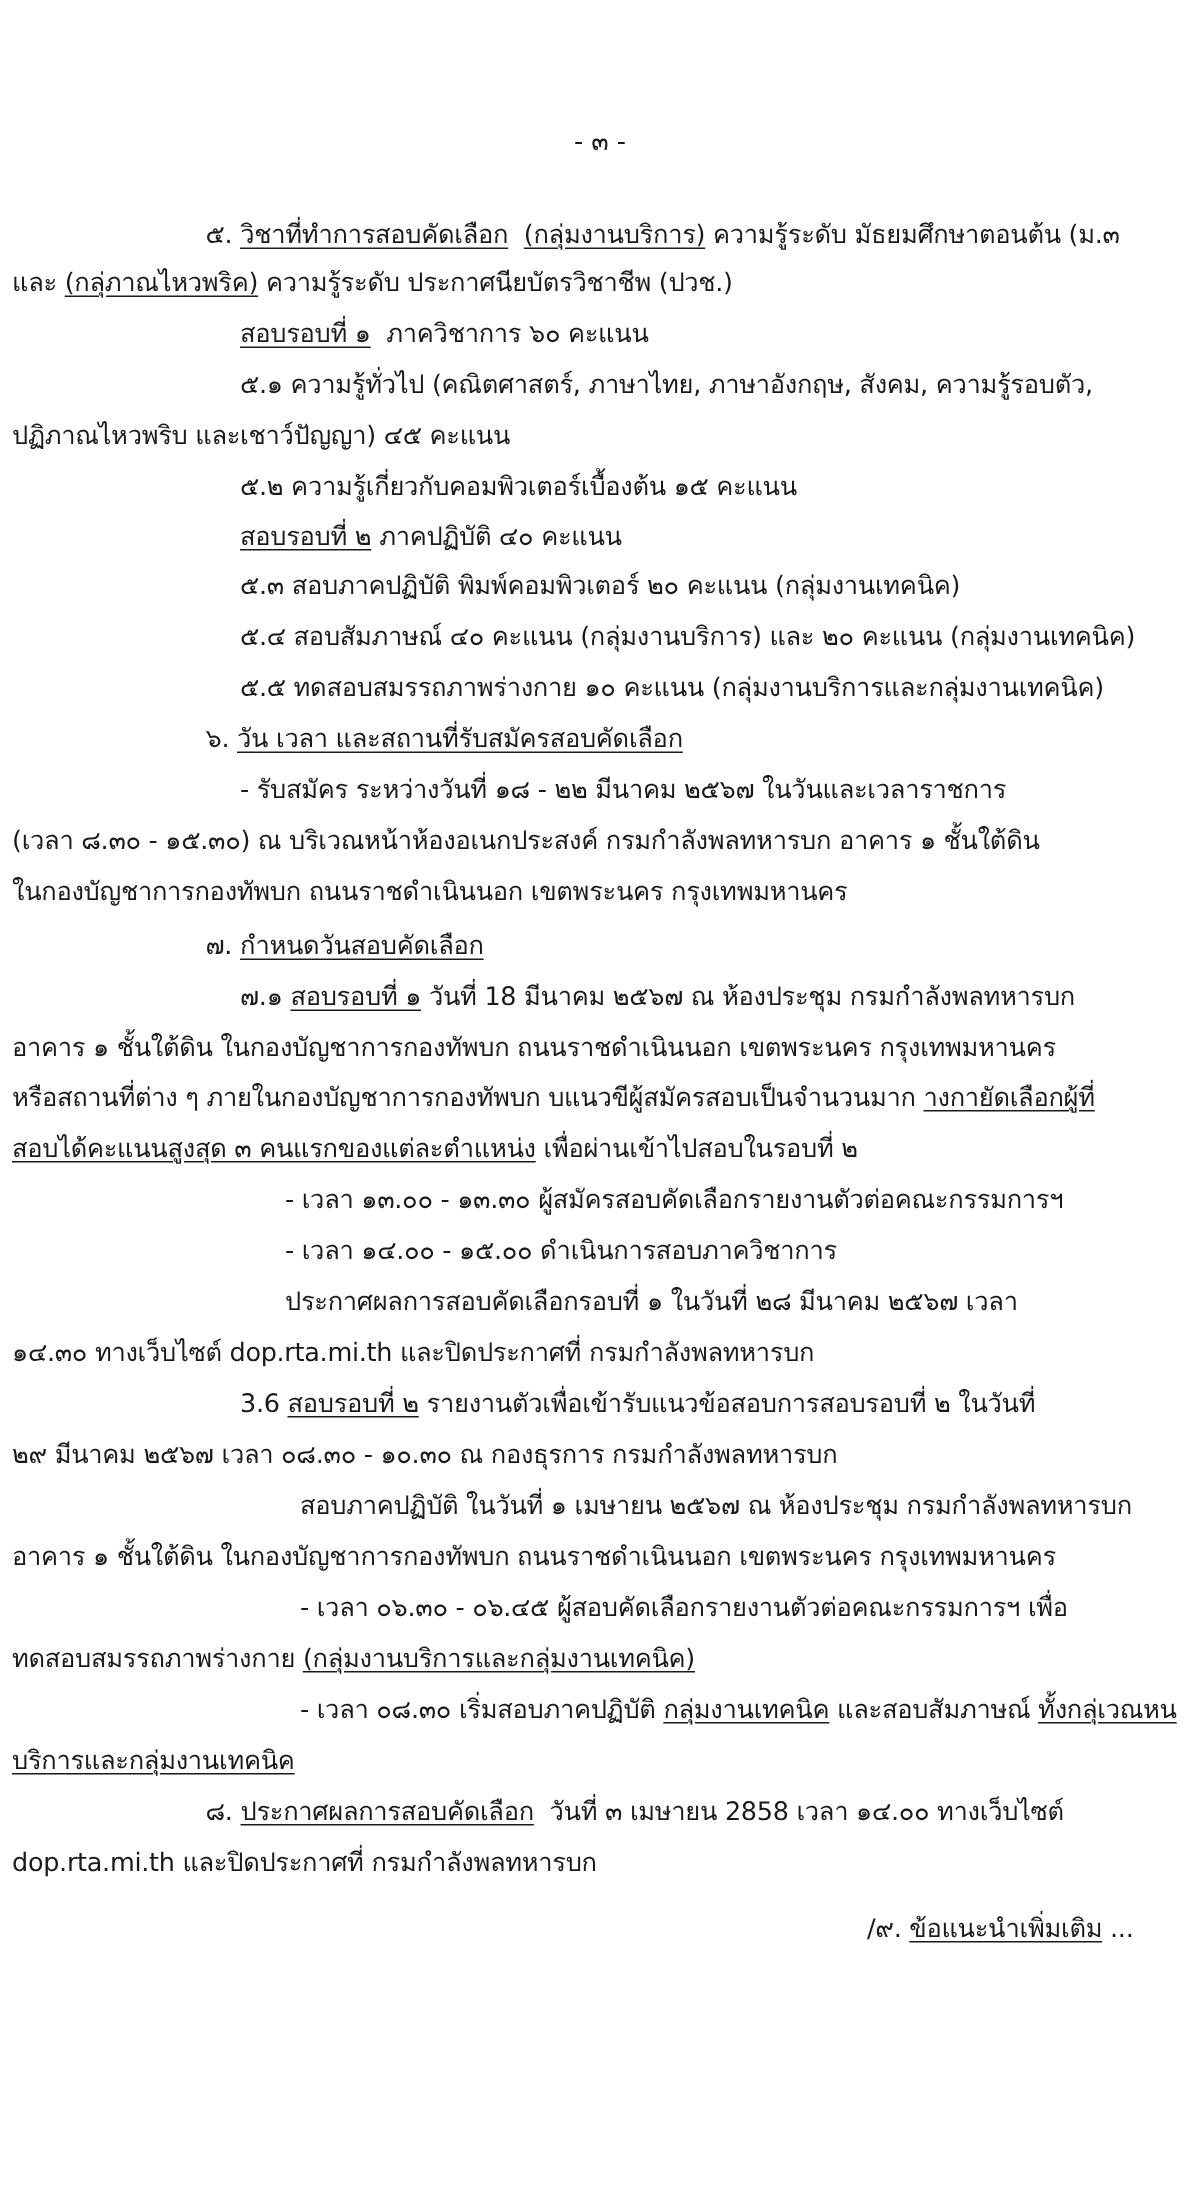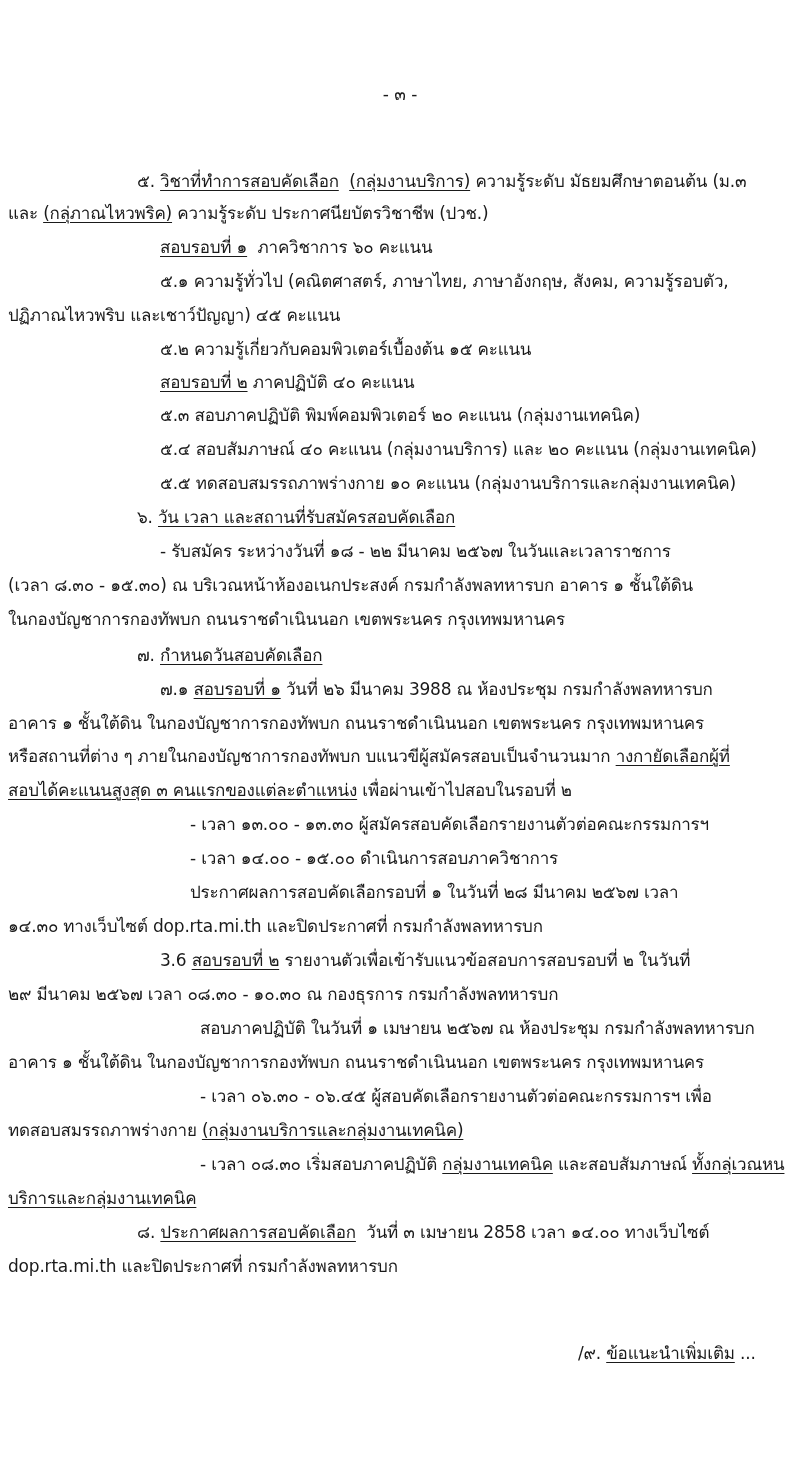--- a/index.html
+++ b/index.html
@@ -22,21 +22,20 @@
       height: 1470px;
     }
     .line {
       position: absolute;
       left: 0;
       width: 800px;
       font-size: 17px;
       line-height: 22px;
       white-space: nowrap;
       letter-spacing: -0.2px;
-      margin-top: 24px;
     }
     .u { text-decoration: underline; text-underline-offset: 3px; }
     .page-number {
       position: absolute;
       top: 80px;
       left: 0;
       width: 800px;
       text-align: center;
       font-size: 17px;
     }
@@ -82,21 +81,21 @@
   <div class="line" style="top:550px; left:8px;">(เวลา ๘.๓๐ - ๑๕.๓๐) ณ บริเวณหน้าห้องอเนกประสงค์ กรมกำลังพลทหารบก อาคาร ๑ ชั้นใต้ดิน</div>
   <div class="line" style="top:584px; left:8px;">ในกองบัญชาการกองทัพบก ถนนราชดำเนินนอก เขตพระนคร กรุงเทพมหานคร</div>
 
   <div class="line" style="top:620px; left:137px;">
     <span>๗.</span>
     <span class="u">กำหนดวันสอบคัดเลือก</span>
   </div>
   <div class="line" style="top:654px; left:160px;">
     <span>๗.๑</span>
     <span class="u">สอบรอบที่ ๑</span>
-    <span>วันที่ ๒๖ มีนาคม 3988  ณ ห้องประชุม กรมกำลังพลทหารบก</span>
+    <span>วันที่ 18 มีนาคม ๒๕๖๗  ณ ห้องประชุม กรมกำลังพลทหารบก</span>
   </div>
   <div class="line" style="top:688px; left:8px;">อาคาร ๑ ชั้นใต้ดิน ในกองบัญชาการกองทัพบก ถนนราชดำเนินนอก เขตพระนคร กรุงเทพมหานคร</div>
   <div class="line" style="top:721px; left:8px;">
     <span>หรือสถานที่ต่าง ๆ ภายในกองบัญชาการกองทัพบก บแนวขีผู้สมัครสอบเป็นจำนวนมาก</span>
     <span class="u">างกายัดเลือกผู้ที่</span>
   </div>
   <div class="line" style="top:755px; left:8px;">
     <span class="u">สอบได้คะแนนสูงสุด ๓ คนแรกของแต่ละตำแหน่ง</span>
     <span>เพื่อผ่านเข้าไปสอบในรอบที่ ๒</span>
   </div>
@@ -128,19 +127,19 @@
     <span class="u">บริการและกลุ่มงานเทคนิค</span>
   </div>
 
   <div class="line" style="top:1197px; left:137px;">
     <span>๘.</span>
     <span class="u">ประกาศผลการสอบคัดเลือก</span>&nbsp;
     <span>วันที่ ๓ เมษายน 2858 เวลา ๑๔.๐๐ ทางเว็บไซต์</span>
   </div>
   <div class="line" style="top:1231px; left:8px;">dop.rta.mi.th และปิดประกาศที่ กรมกำลังพลทหารบก</div>
 
-  <div class="line" style="top:1318px; left:578px; width:200px;">
+  <div class="line" style="top:1275px; left:578px; width:200px;">
     <span>/๙.</span>
     <span class="u">ข้อแนะนำเพิ่มเติม</span>
     <span>...</span>
   </div>
 
 </div>
 
 </body></html>

